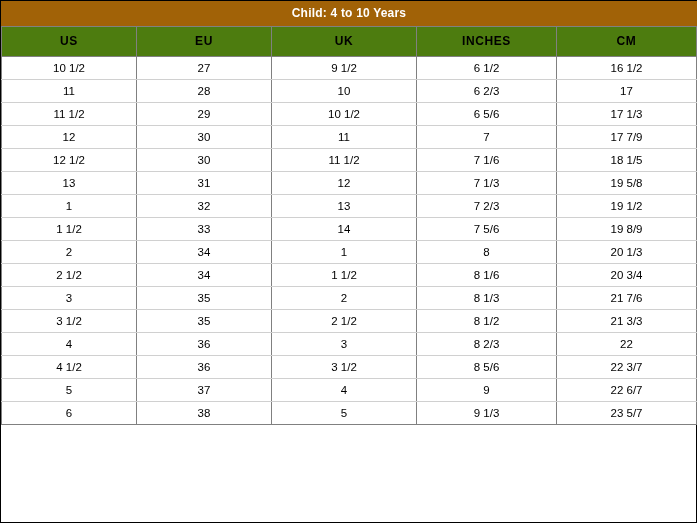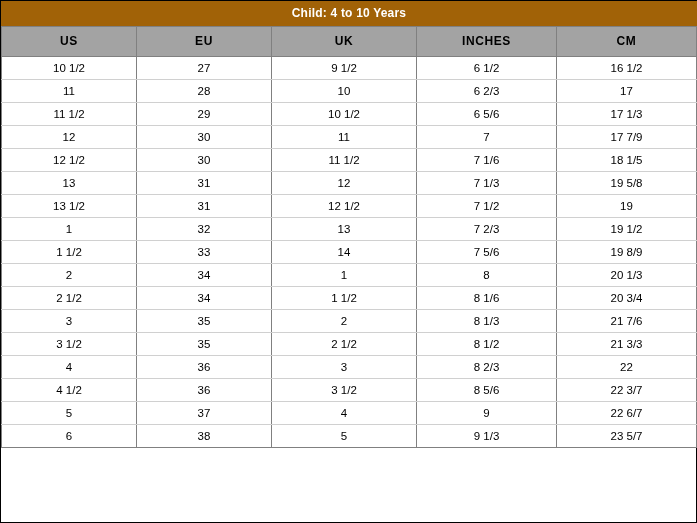--- a/index.html
+++ b/index.html
@@ -29,21 +29,21 @@
     caption-side: top;
     background: #a16207;
     color: #ffffff;
     font-size: 12px;
     font-weight: bold;
     text-align: center;
     padding: 5px 0 6px 0;
     letter-spacing: 0.2px;
   }
   table.size-table th {
-    background: #a3a3a3;
+    background: #4d7c0f;
     color: #000000;
     font-size: 12px;
     font-weight: bold;
     text-align: center;
     padding: 7px 0 8px 0;
     border: 1px solid #808080;
     letter-spacing: 0.6px;
   }
   table.size-table td {
     font-size: 11.5px;
@@ -124,27 +124,20 @@
         <td>18 1/5</td>
       </tr>
       <tr>
         <td>13</td>
         <td>31</td>
         <td>12</td>
         <td>7 1/3</td>
         <td>19 5/8</td>
       </tr>
       <tr>
-        <td>13 1/2</td>
-        <td>31</td>
-        <td>12 1/2</td>
-        <td>7 1/2</td>
-        <td>19</td>
-      </tr>
-      <tr>
         <td>1</td>
         <td>32</td>
         <td>13</td>
         <td>7 2/3</td>
         <td>19 1/2</td>
       </tr>
       <tr>
         <td>1 1/2</td>
         <td>33</td>
         <td>14</td>

